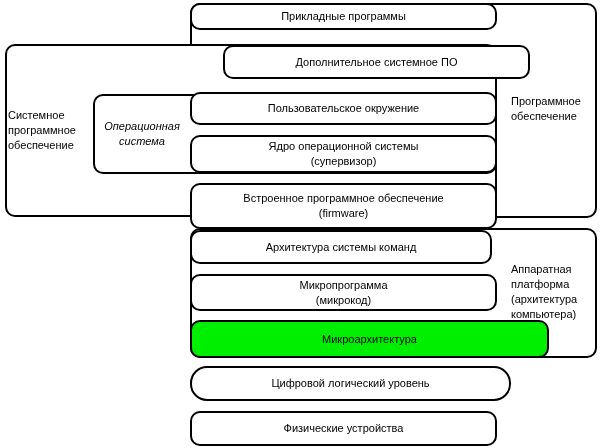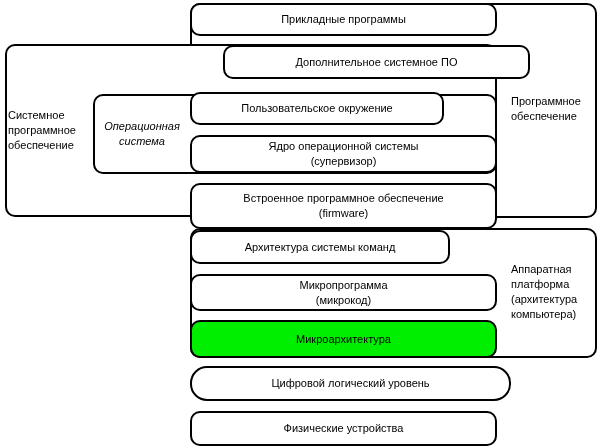--- a/index.html
+++ b/index.html
@@ -70,52 +70,52 @@
   <div class="box group" style="left:93px; top:94px; width:404px; height:80px;"></div>
   <div class="group-label" style="left:96px; top:119px; width:92px; text-align:center;font-style:italic;">Операционная
 система</div>
 
   <div class="box group" style="left:190px; top:228px; width:407px; height:130px;"></div>
   <div class="group-label" style="left:511px; top:262px; width:88px;">Аппаратная
 платформа
 (архитектура
 компьютера)</div>
 
-  <div class="box layer" style="left:190px; top:3px; width:307px; height:33px;">
+  <div class="box layer" style="left:190px; top:3px; width:307px; height:27px;">
     <span class="layer-label">Прикладные программы</span>
   </div>
 
   <div class="box layer" style="left:190px; top:45px; width:307px; height:34px;margin-left:33px;">
     <span class="layer-label">Дополнительное системное ПО</span>
   </div>
 
-  <div class="box layer" style="left:190px; top:92px; width:254px; height:33px;">
+  <div class="box layer" style="left:190px; top:92px; width:307px; height:33px;">
     <span class="layer-label">Пользовательское окружение</span>
   </div>
 
   <div class="box layer" style="left:190px; top:135px; width:307px; height:38px;">
     <span class="layer-label">Ядро операционной системы
 (супервизор)</span>
   </div>
 
   <div class="box layer" style="left:190px; top:183px; width:307px; height:46px;">
     <span class="layer-label">Встроенное программное обеспечение
 (firmware)</span>
   </div>
 
-  <div class="box layer" style="left:190px; top:230px; width:260px; height:34px;">
+  <div class="box layer" style="left:190px; top:230px; width:302px; height:34px;">
     <span class="layer-label">Архитектура системы команд</span>
   </div>
 
   <div class="box layer" style="left:190px; top:274px; width:307px; height:37px;">
     <span class="layer-label">Микропрограмма
 (микрокод)</span>
   </div>
 
-  <div class="box layer highlight" style="left:190px; top:320px; width:307px; height:38px;">
+  <div class="box layer highlight" style="left:190px; top:320px; width:359px; height:38px;">
     <span class="layer-label">Микроархитектура</span>
   </div>
 
   <div class="box layer" style="left:190px; top:366px; width:321px; height:35px;border-radius:17px;">
     <span class="layer-label">Цифровой логический уровень</span>
   </div>
 
   <div class="box layer" style="left:190px; top:411px; width:307px; height:35px;">
     <span class="layer-label">Физические устройства</span>
   </div>

